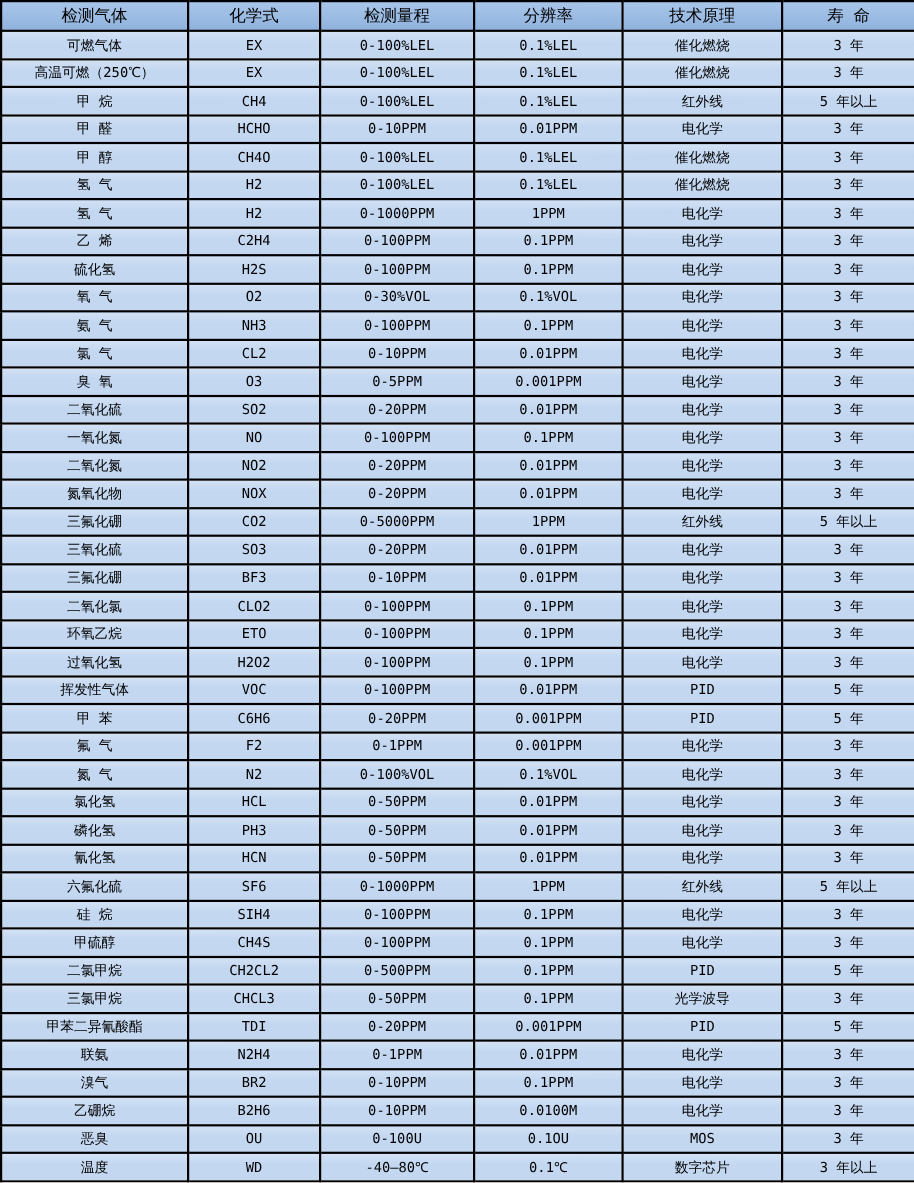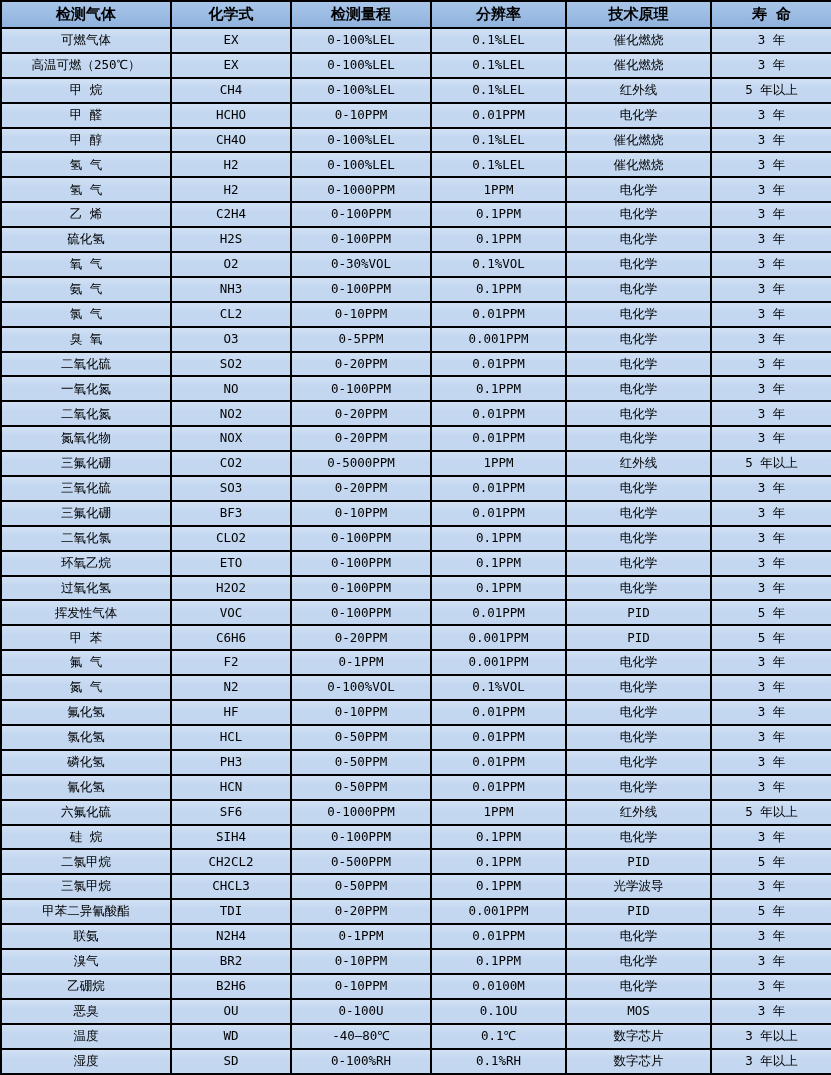--- a/index.html
+++ b/index.html
@@ -31,21 +31,21 @@
     padding: 0 2px;
     overflow: hidden;
     white-space: nowrap;
   }
   table.gas-table thead tr {
     height: 27px;
   }
   table.gas-table th {
     background: linear-gradient(var(--header-bg-top), var(--header-bg-bot));
     font-size: 15px;
-    font-weight: bold;
+    font-weight: normal;
   }
   table.gas-table td {
     background: linear-gradient(var(--row-bg-top) 0%, var(--row-bg-bot) 40%);
     font-size: 12.5px;
     font-weight: normal;
     line-height: 1;
   }
   col.col-0 { width: 170px; }
   col.col-1 { width: 120px; }
   col.col-2 { width: 140px; }
@@ -287,28 +287,20 @@
       </tr>
       <tr>
         <td class="c0">氮 气</td>
         <td class="c1">N2</td>
         <td class="c2">0-100%VOL</td>
         <td class="c3">0.1%VOL</td>
         <td class="c4">电化学</td>
         <td class="c5">3 年</td>
       </tr>
       <tr>
-        <td class="c0">氟化氢</td>
-        <td class="c1">HF</td>
-        <td class="c2">0-10PPM</td>
-        <td class="c3">0.01PPM</td>
-        <td class="c4">电化学</td>
-        <td class="c5">3 年</td>
-      </tr>
-      <tr>
         <td class="c0">氯化氢</td>
         <td class="c1">HCL</td>
         <td class="c2">0-50PPM</td>
         <td class="c3">0.01PPM</td>
         <td class="c4">电化学</td>
         <td class="c5">3 年</td>
       </tr>
       <tr>
         <td class="c0">磷化氢</td>
         <td class="c1">PH3</td>
@@ -335,20 +327,28 @@
       </tr>
       <tr>
         <td class="c0">硅 烷</td>
         <td class="c1">SIH4</td>
         <td class="c2">0-100PPM</td>
         <td class="c3">0.1PPM</td>
         <td class="c4">电化学</td>
         <td class="c5">3 年</td>
       </tr>
       <tr>
+        <td class="c0">甲硫醇</td>
+        <td class="c1">CH4S</td>
+        <td class="c2">0-100PPM</td>
+        <td class="c3">0.1PPM</td>
+        <td class="c4">电化学</td>
+        <td class="c5">3 年</td>
+      </tr>
+      <tr>
         <td class="c0">二氯甲烷</td>
         <td class="c1">CH2CL2</td>
         <td class="c2">0-500PPM</td>
         <td class="c3">0.1PPM</td>
         <td class="c4">PID</td>
         <td class="c5">5 年</td>
       </tr>
       <tr>
         <td class="c0">三氯甲烷</td>
         <td class="c1">CHCL3</td>
@@ -398,22 +398,14 @@
         <td class="c5">3 年</td>
       </tr>
       <tr>
         <td class="c0">温度</td>
         <td class="c1">WD</td>
         <td class="c2">-40—80℃</td>
         <td class="c3">0.1℃</td>
         <td class="c4">数字芯片</td>
         <td class="c5">3 年以上</td>
       </tr>
-      <tr>
-        <td class="c0">湿度</td>
-        <td class="c1">SD</td>
-        <td class="c2">0-100%RH</td>
-        <td class="c3">0.1%RH</td>
-        <td class="c4">数字芯片</td>
-        <td class="c5">3 年以上</td>
-      </tr>
     </tbody>
 </table>
 
 </body></html>

